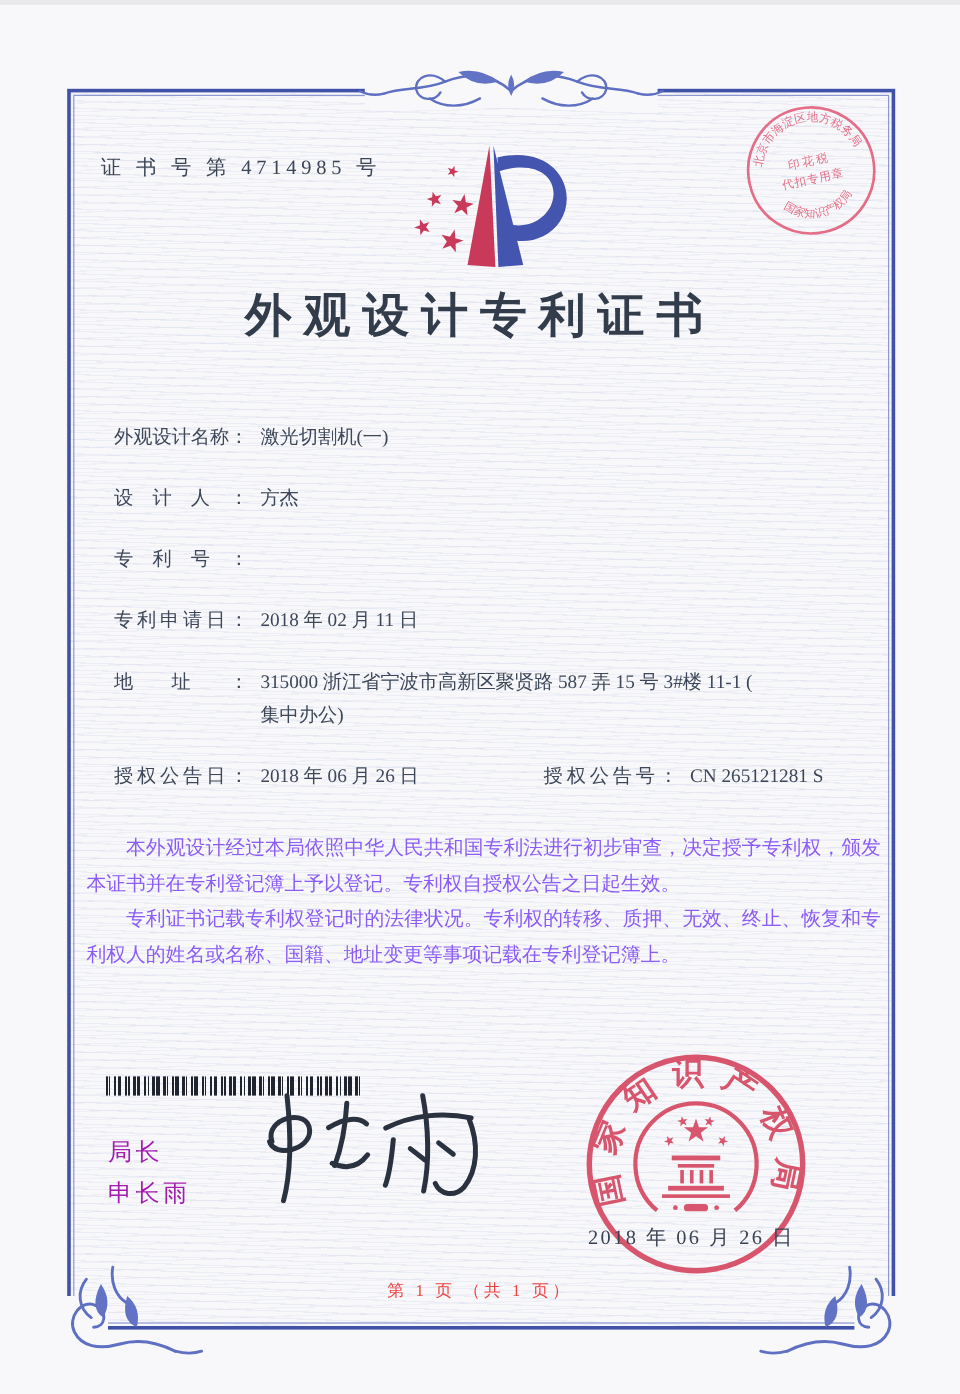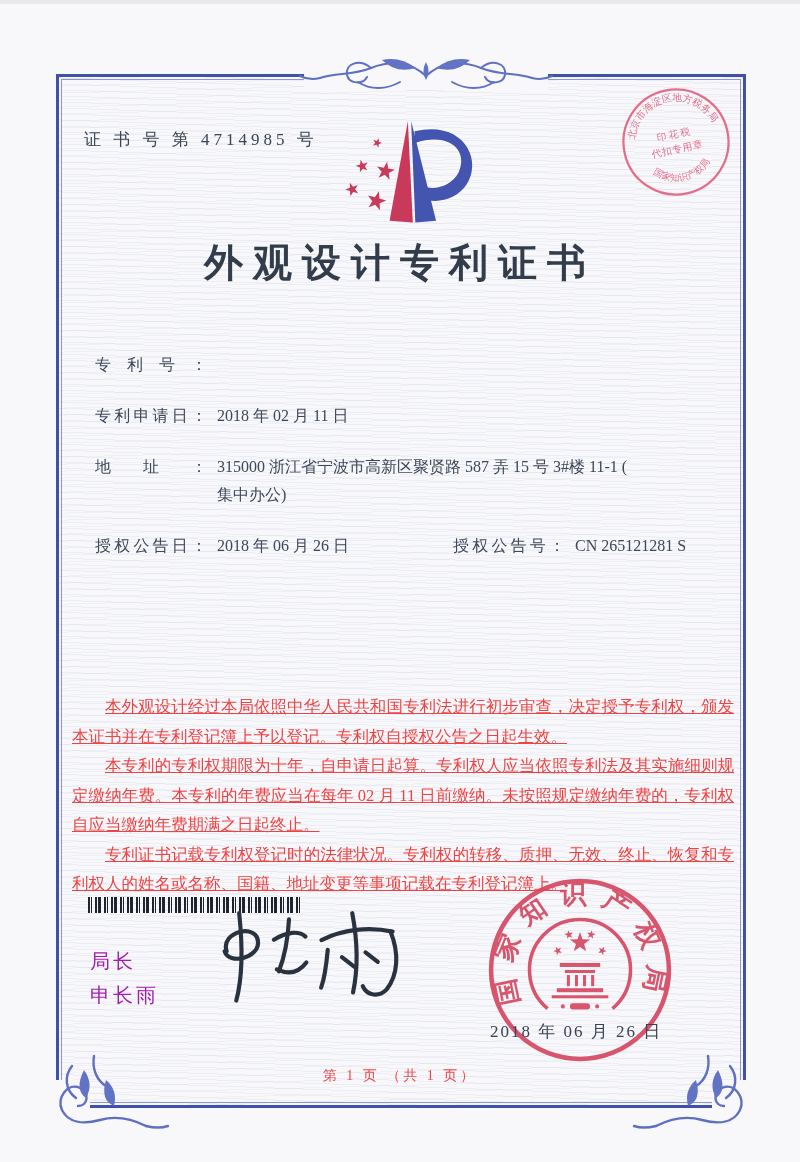--- a/index.html
+++ b/index.html
@@ -37,21 +37,21 @@
   .frow{display:flex;margin-bottom:23px;line-height:28px;position:relative;}
   .fl{
     flex:0 0 112px;width:112px;white-space:nowrap;
     text-align:justify;text-align-last:justify;
   }
   .fv{margin-left:10px;white-space:pre-wrap;}
   .grant-pair2{position:absolute;left:358px;top:0;display:flex;}
   .paragraphs{
     position:absolute;left:72px;top:688px;width:662px;font-size:16.5px;
   }
-  .paragraphs p{margin:0;text-indent:2em;line-height:29.5px;text-align:justify;color:#ef4444;text-decoration:underline;}
+  .paragraphs p{margin:0;text-indent:2em;line-height:29.5px;text-align:justify;color:#8b5cf6;}
   .barcode{
     position:absolute;left:88px;top:893px;width:214px;height:16px;
     background:repeating-linear-gradient(90deg,
       #20242e 0 2px,transparent 2px 3px,
       #20242e 3px 4px,transparent 4px 7px,
       #20242e 7px 9px,transparent 9px 10px,
       #20242e 10px 13px,transparent 13px 16px);
   }
   .officer{
     position:absolute;left:90px;top:940px;
@@ -153,20 +153,28 @@
     <text x="80" y="94" font-size="13" letter-spacing="1" fill="#e2607c" text-anchor="middle">代扣专用章</text>
     <text font-size="12.5" fill="#e2607c" text-anchor="middle">
       <textPath href="#tax-bot" startOffset="50%">国家知识产权局</textPath>
     </text>
   </svg>
 
   <h1 class="title">外观设计专利证书</h1>
 
   <div class="fields">
     <div class="frow">
+      <span class="fl">外观设计名称：</span>
+      <span class="fv">激光切割机(一)</span>
+    </div>
+    <div class="frow">
+      <span class="fl">设计人：</span>
+      <span class="fv">方杰</span>
+    </div>
+    <div class="frow">
       <span class="fl">专利号：</span>
     </div>
     <div class="frow">
       <span class="fl">专利申请日：</span>
       <span class="fv">2018 年 02 月 11 日</span>
     </div>
     <div class="frow">
       <span class="fl">地址：</span>
       <span class="fv">315000 浙江省宁波市高新区聚贤路 587 弄 15 号 3#楼 11-1 (
 集中办公)</span>
@@ -176,21 +184,20 @@
       <span class="fv">2018 年 06 月 26 日</span>
       <span class="grant-pair2">
         <span class="fl">授权公告号：</span>
         <span class="fv">CN 265121281 S</span>
       </span>
     </div>
   </div>
 
   <div class="paragraphs">
     <p>本外观设计经过本局依照中华人民共和国专利法进行初步审查，决定授予专利权，颁发本证书并在专利登记簿上予以登记。专利权自授权公告之日起生效。</p>
-    <p>本专利的专利权期限为十年，自申请日起算。专利权人应当依照专利法及其实施细则规定缴纳年费。本专利的年费应当在每年 02 月 11 日前缴纳。未按照规定缴纳年费的，专利权自应当缴纳年费期满之日起终止。</p>
     <p>专利证书记载专利权登记时的法律状况。专利权的转移、质押、无效、终止、恢复和专利权人的姓名或名称、国籍、地址变更等事项记载在专利登记簿上。</p>
   </div>
 
   <div class="barcode"></div>
 
   <div class="officer">
     <div>局长</div>
     <div>申长雨</div>
   </div>
 

